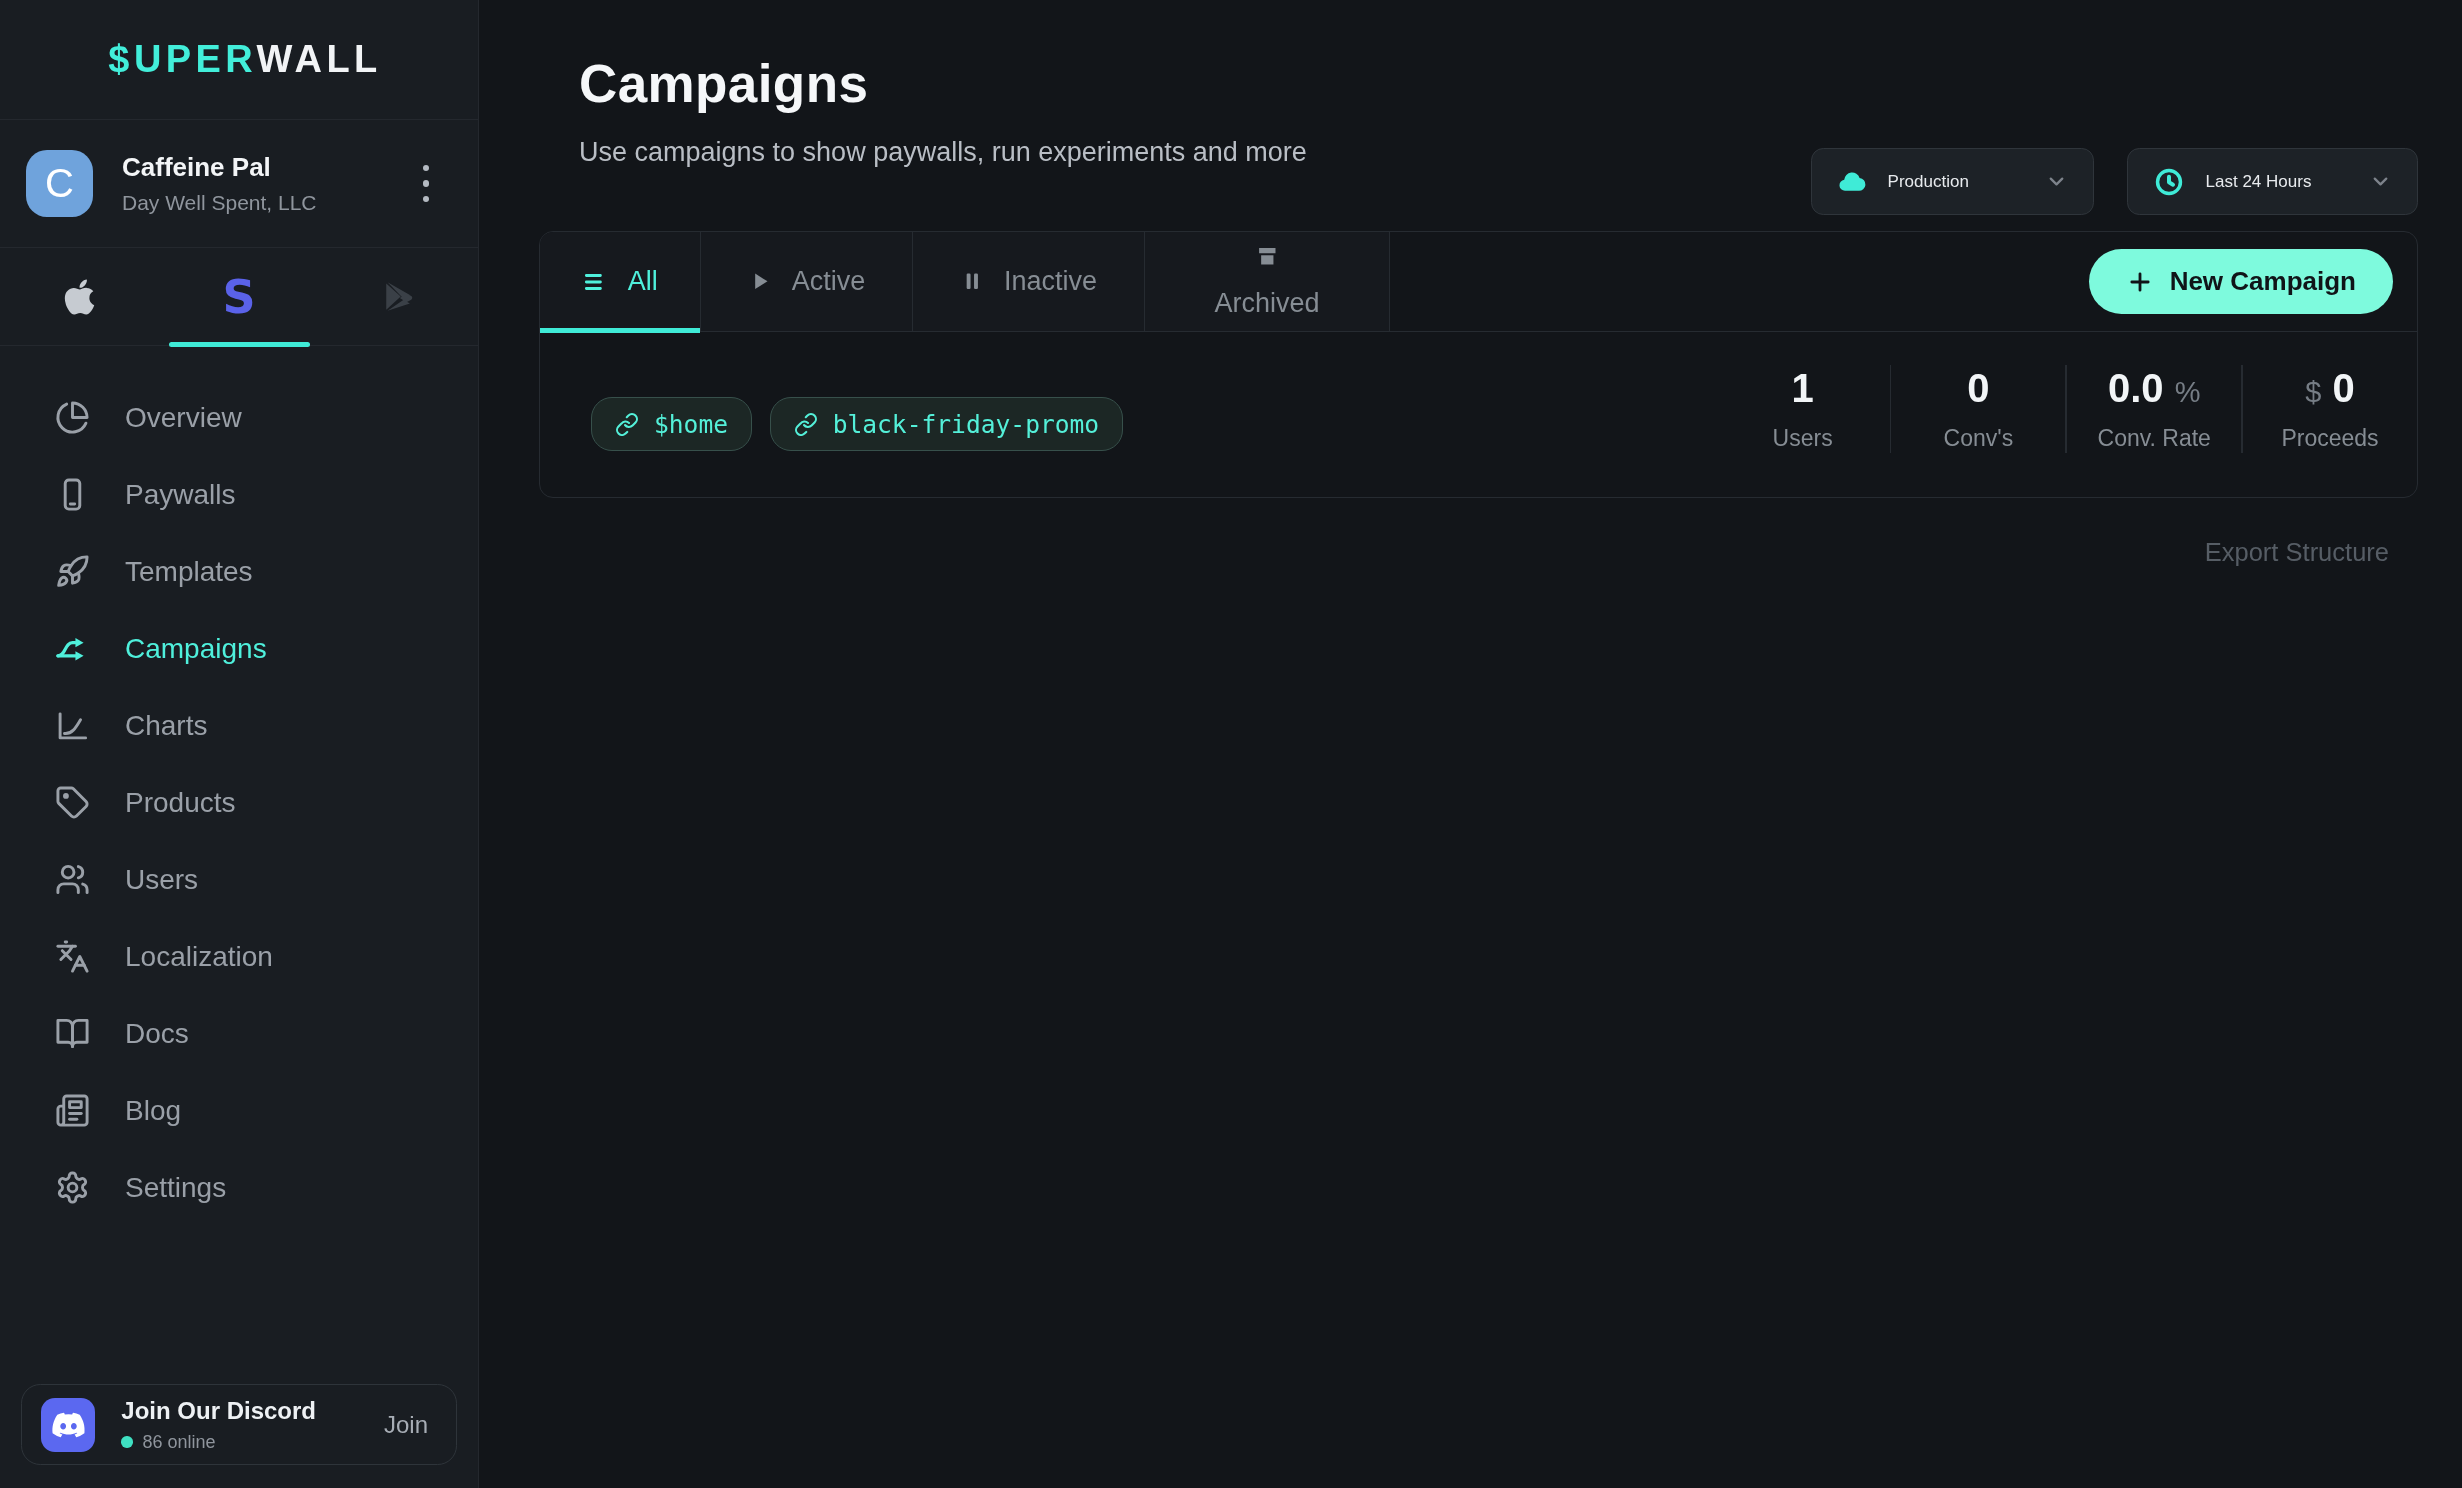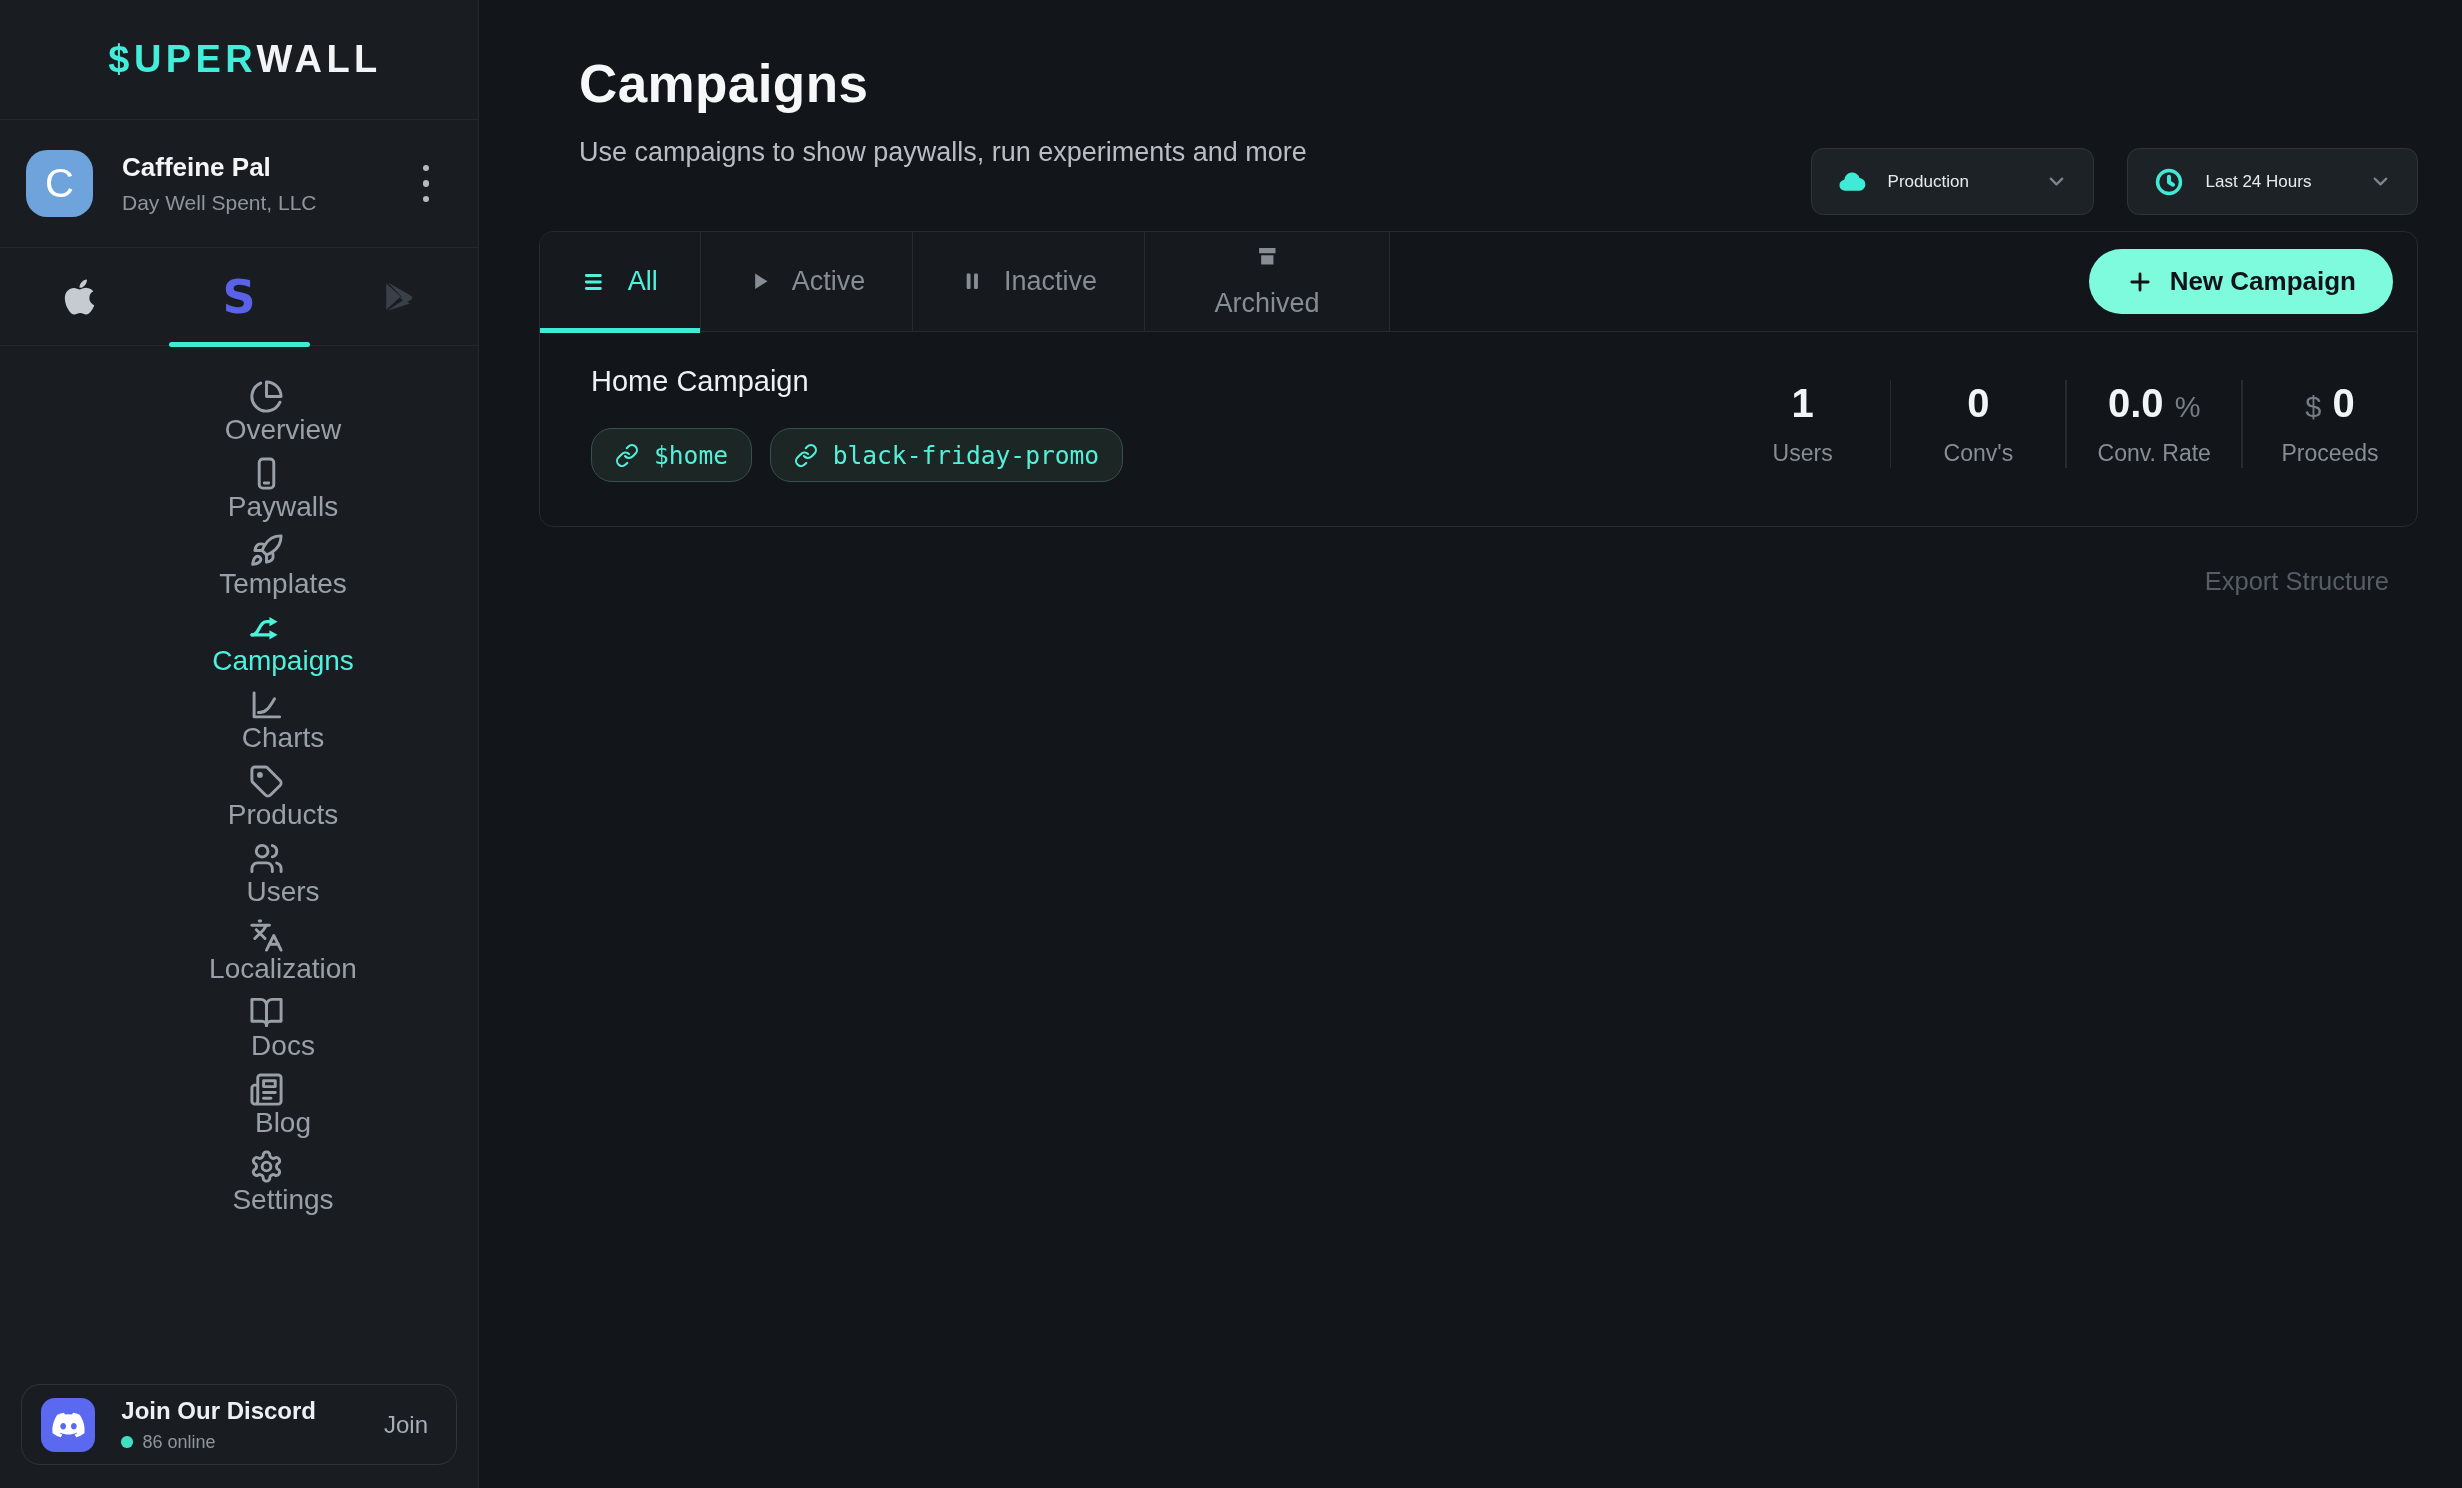--- a/index.html
+++ b/index.html
@@ -51,21 +51,21 @@
   .platform-tab { flex:1; display:flex; align-items:center; justify-content:center; cursor:pointer; }
   .s-letter { font-size:46px; font-weight:800; color:#5a62e9; font-family:"DejaVu Sans",sans-serif; }
   .platform-underline {
     position:absolute; bottom:-1.8px; left:169px; width:141px; height:5.3px;
     background:#3febd7; border-radius:2.6px;
   }
 
   .nav { padding-top:33px; display:flex; flex-direction:column; }
   .nav-item {
     height:77px; display:flex; align-items:center;
-    padding-left:54px; cursor:pointer; color:#9aa0a8;flex-direction:column;
+    padding-left:54px; cursor:pointer; color:#9aa0a8;
   }
   .nav-item .nav-icon { width:37px; display:flex; justify-content:center; }
   .nav-item .nav-label { margin-left:34px; font-size:28px; }
   .nav-item.active { color:#4ff0dc; }
   .nav-item.active .nav-label { font-weight:500; }
 
   .discord-card {
     margin:auto 21px 24px 21px;
     height:81px; border:1.8px solid #2e343a; border-radius:19.3px;
     display:flex; align-items:center; padding:0 28px 0 19.3px; cursor:pointer;
@@ -398,21 +398,20 @@
           <svg width="28" height="28" viewBox="0 0 24 24" fill="none" stroke="#101418" stroke-width="2.4" stroke-linecap="round">
               <path d="M12 5v14M5 12h14"></path>
             </svg>
         </span>
         <span>New Campaign</span>
       </button>
     </div>
 
     <div class="campaign-row">
       <div>
-        <div class="campaign-name">Home Campaign</div>
         <div class="tag-row">
           <div class="tag">
             <span>
               <svg width="24" height="24" viewBox="0 0 24 24" fill="none" stroke="currentColor" stroke-width="2.1" stroke-linecap="round" stroke-linejoin="round">
                   <path d="M10 13a5 5 0 0 0 7.54.54l3-3a5 5 0 0 0-7.07-7.07l-1.72 1.71"></path>
                   <path d="M14 11a5 5 0 0 0-7.54.54l-3 3a5 5 0 0 0 7.07 7.07l1.71-1.71"></path>
                 </svg>
             </span>
             <span>$home</span>
           </div>

